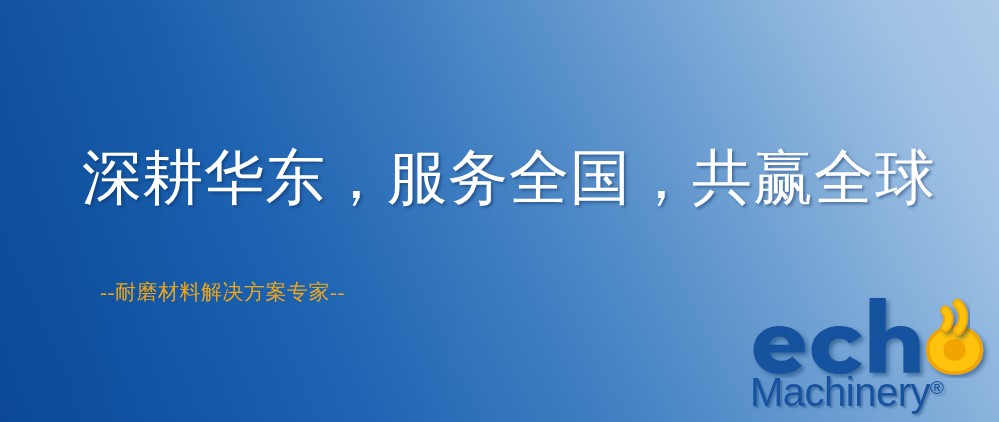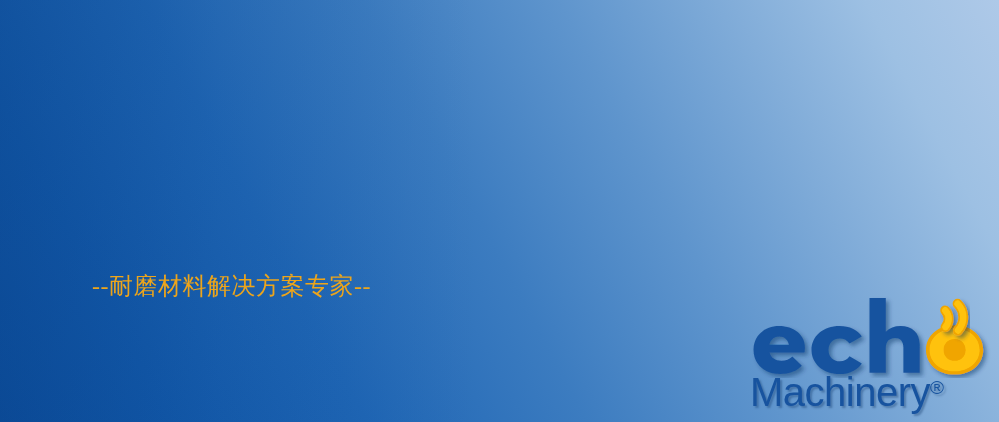--- a/index.html
+++ b/index.html
@@ -48,24 +48,24 @@
     font-weight: 400;
     letter-spacing: 1px;
     white-space: nowrap;
     text-shadow: 2px 2px 3px rgba(6,40,90,0.45);
   }
 
   .subhead {
     position: absolute;
     left: 84px;
     top: 264px;
-    margin: 8px;
+    margin: 16px;
     color: #eda51b;
     font-family: "Liberation Serif", "DejaVu Serif", serif;
-    font-size: 24px;
+    font-size: 21px;
     line-height: 1.2;
     font-weight: 400;
     letter-spacing: 0.5px;
     white-space: nowrap;
   }
 
   
   .logo {
     position: absolute;
     left: 742px;
@@ -101,20 +101,21 @@
     font-size: 19px;
     vertical-align: 12px;
     letter-spacing: 0;
   }
 </style>
 </head>
 <body>
 
 <div id="banner">
 
+  <h1 class="headline">深耕华东，服务全国，共赢全球</h1>
 
   <p class="subhead">--耐磨材料解决方案专家--</p>
 
   <div class="logo">
 
     <svg class="logo-mark" viewBox="0 0 252 82" xmlns="http://www.w3.org/2000/svg">
       <defs>
         <filter id="ds" x="-25%" y="-25%" width="160%" height="170%">
           <feDropShadow dx="3" dy="3" stdDeviation="2.2" flood-color="#0a2d5f" flood-opacity="0.45"></feDropShadow>
         </filter>

